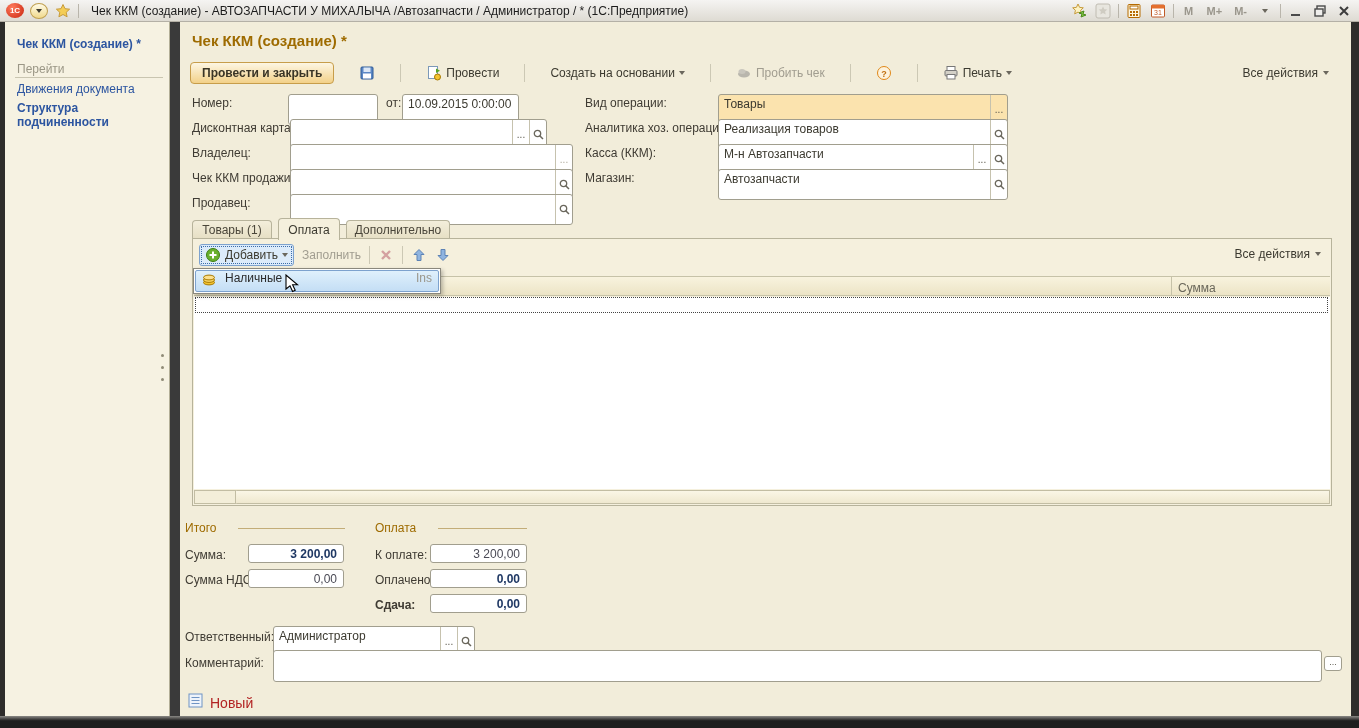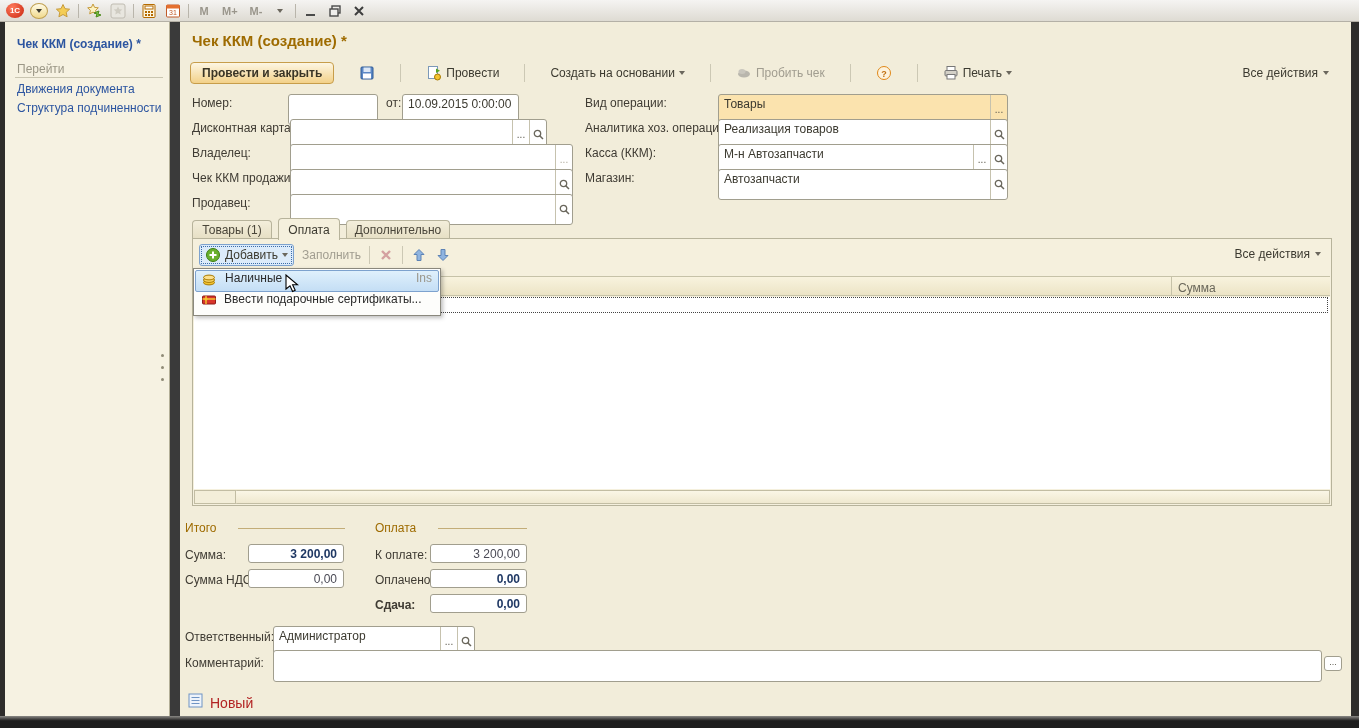--- a/index.html
+++ b/index.html
@@ -93,20 +93,21 @@
     <span class="tb-btn logo1c">1C</span>
     <span class="tb-btn roundbtn">
         <span class="caret dark"></span>
       </span>
     <span class="tb-btn">
       <svg class="icon16" viewBox="0 0 16 16">
           <path d="M8 1.5l2 4.2 4.6.5-3.4 3.1.9 4.5L8 11.5l-4.1 2.3.9-4.5L1.4 6.2 6 5.7z" fill="#f4cd56" stroke="#c79b3b"></path>
         </svg>
     </span>
     <span class="tb-sep"></span>
+    <span class="tb-title">Чек ККМ (создание) - АВТОЗАПЧАСТИ У МИХАЛЫЧА /Автозапчасти / Администратор / * (1С:Предприятие)</span>
 
     <span class="tb-btn">
       <svg class="icon16" viewBox="0 0 16 16">
           <path d="M7 1l1.6 3.4 3.7.4-2.7 2.5.7 3.6L7 9.1 3.7 10.9l.7-3.6L1.7 4.8l3.7-.4z" fill="#fdf3c2" stroke="#c79b3b"></path>
           <path d="M8 10l5-2-1 3 3 1-5 2 1-3z" fill="#7ec944" stroke="#4d8a1e"></path>
         </svg>
     </span>
     <span class="tb-btn">
       <svg class="icon16" viewBox="0 0 16 16">
           <rect x="1" y="1" width="14" height="14" rx="2" fill="#e8e6df" stroke="#c0bcb2"></rect>
@@ -163,21 +164,21 @@
 
   <div class="edge-left"></div>
   <div class="edge-right"></div>
   <div class="edge-bottom"></div>
 
   <div class="sidebar">
     <div class="sb-title">Чек ККМ (создание) *</div>
     <div class="sb-section">Перейти</div>
     <div class="sb-secline"></div>
     <div class="sb-link" style="top:60px;">Движения документа</div>
-    <div class="sb-link" style="top:79px;">Структура подчиненности</div>
+    <div class="sb-link" style="top:79px;font-weight:bold;">Структура подчиненности</div>
   </div>
   <div class="splitter-dot" style="top:354px;"></div>
   <div class="splitter-dot" style="top:366px;"></div>
   <div class="splitter-dot" style="top:378px;"></div>
 
   <div class="main">
 
     <div class="page-title">Чек ККМ (создание) *</div>
     <div class="all-actions" style="top:44px; right:22px;">
       <span>Все действия</span>
@@ -387,28 +388,20 @@
     <div class="menu">
       <div class="menu-item selected">
         <svg class="icon16" viewBox="0 0 16 16">
             <ellipse cx="7" cy="11.5" rx="5.5" ry="2.4" fill="#f4c430" stroke="#a87900"></ellipse>
             <ellipse cx="7" cy="9" rx="5.5" ry="2.4" fill="#f8d564" stroke="#a87900"></ellipse>
             <ellipse cx="7" cy="6.5" rx="5.5" ry="2.4" fill="#fce08d" stroke="#a87900"></ellipse>
           </svg>
         <span>Наличные</span>
         <span class="menu-shortcut">Ins</span>
       </div>
-      <div class="menu-item">
-        <svg class="icon16" viewBox="0 0 16 16">
-            <rect x="1.5" y="4" width="13" height="8" rx="1" fill="#d8342a" stroke="#8e1b14"></rect>
-            <path d="M1.5 7h13M5 4v8" stroke="#f4c430" stroke-width="1.4"></path>
-            <circle cx="5" cy="7" r="1.6" fill="#f4c430"></circle>
-          </svg>
-        <span>Ввести подарочные сертификаты...</span>
-      </div>
     </div>
 
     <svg class="cursor" style="left:105px; top:252px;" width="14" height="20" viewBox="0 0 14 20">
       <path d="M1 1l0 14 4-3.2 2.6 5.6 2.6-1.2-2.6-5.4 5 0z" fill="#fff" stroke="#000" stroke-width="1.1"></path>
     </svg>
 
     <div class="grp-title" style="left:5px; top:499px; width:160px;">
       <span>Итого</span>
         <span class="grp-line" style="flex:1;"></span>
     </div>

